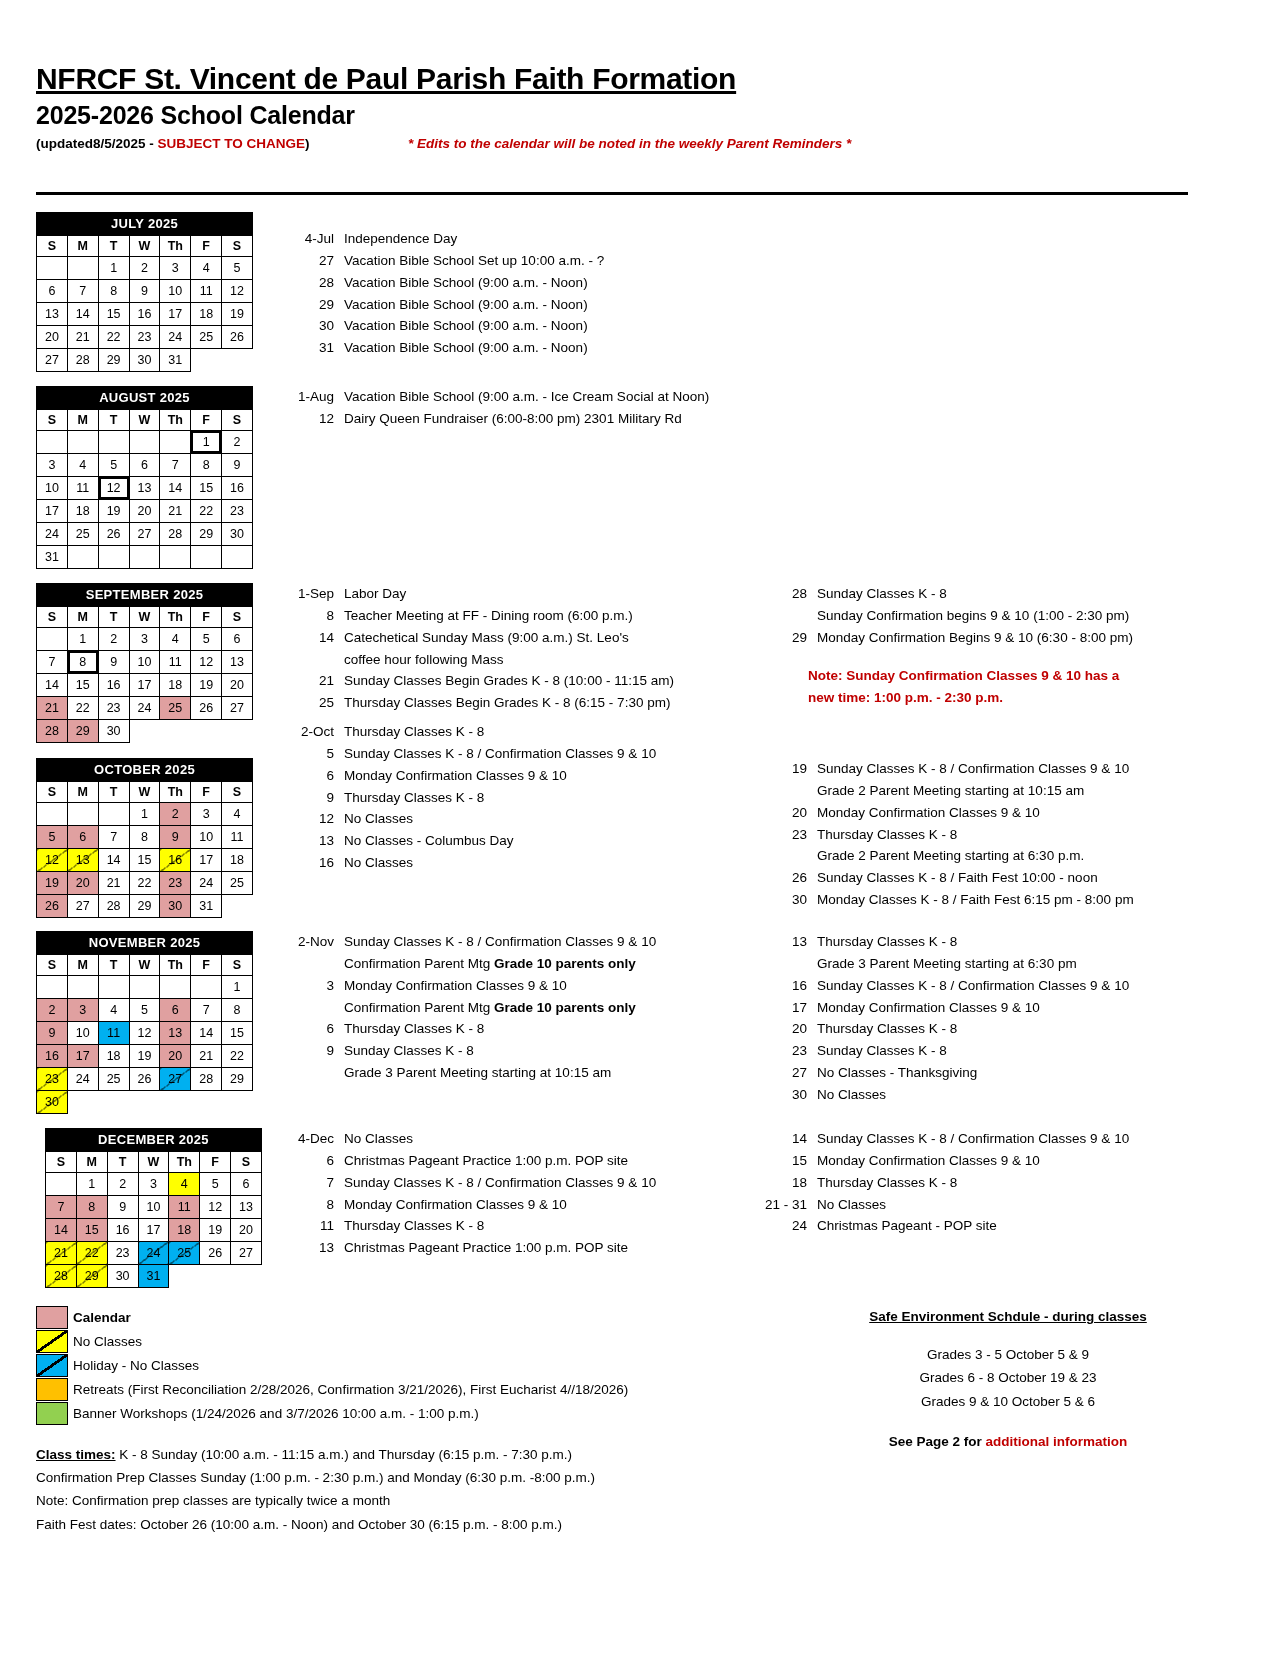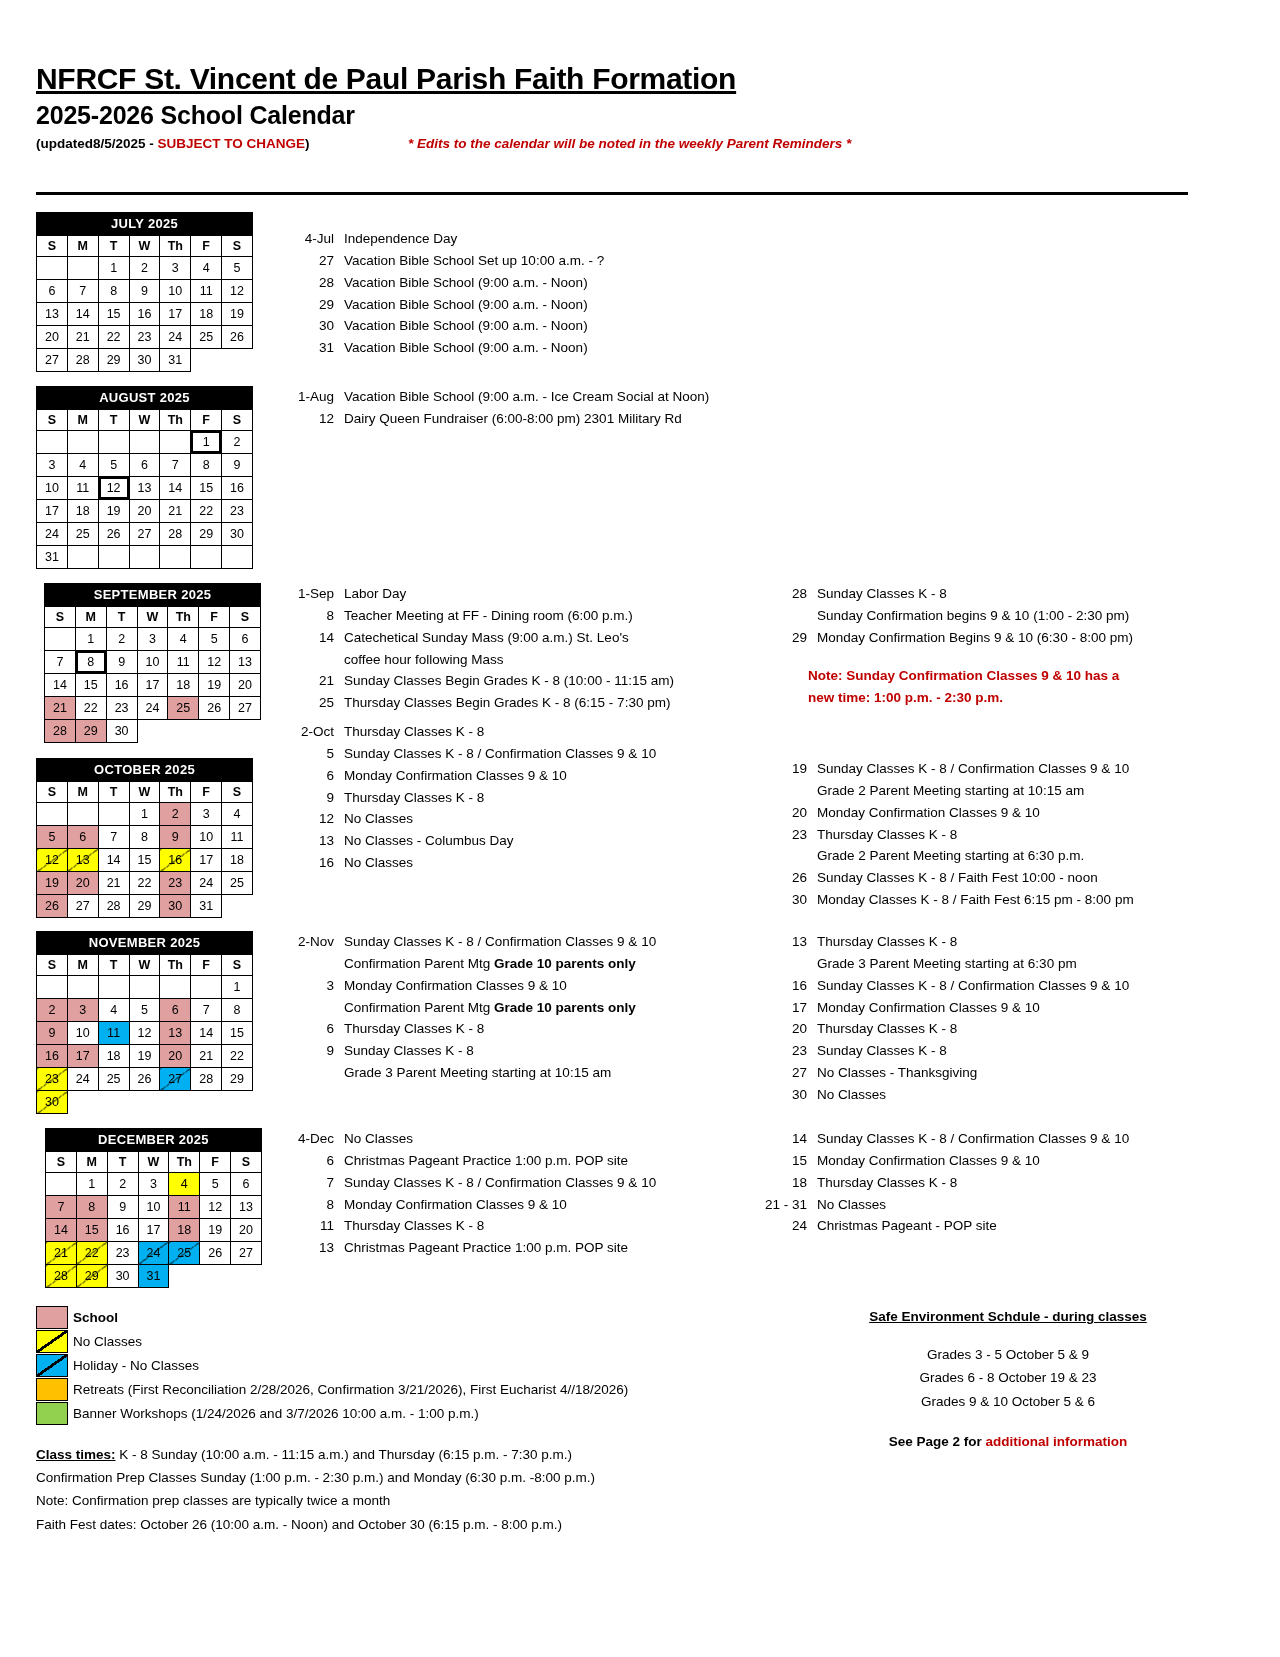--- a/index.html
+++ b/index.html
@@ -316,21 +316,21 @@
           <td class="day ">31</td>
           <td class="empty"></td>
           <td class="empty"></td>
           <td class="empty"></td>
           <td class="empty"></td>
           <td class="empty"></td>
           <td class="empty"></td>
         </tr>
       </tbody>
     </table>
-  <table class="cal" id="cal-2" style="left:44px; top:583px;padding-left:8px;">
+  <table class="cal" id="cal-2" style="left:36px; top:583px;padding-left:8px;">
       <tbody>
         <tr>
           <td class="month-title" colspan="7">SEPTEMBER 2025</td>
         </tr>
         <tr>
           <th class="dow">S</th>
           <th class="dow">M</th>
           <th class="dow">T</th>
           <th class="dow">W</th>
           <th class="dow">Th</th>
@@ -830,21 +830,21 @@
       </div>
       <div class="ev-row">
         <div class="ev-date">24</div>
         <div class="ev-text">Christmas Pageant - POP site</div>
       </div>
     </div>
 
   <div class="legend" id="legend">
       <div class="legend-row">
         <div class="swatch" style="background:#e0a0a0;"></div>
-        <div class="legend-label">School</div>
+        <div class="legend-label">Calendar</div>
       </div>
       <div class="legend-row">
         <div class="swatch" style="background:linear-gradient(to bottom right,#ffff00 0 46%,#000 46% 54%,#ffff00 54% 100%);"></div>
         <div class="legend-label normal">No Classes</div>
       </div>
       <div class="legend-row">
         <div class="swatch" style="background:linear-gradient(to bottom right,#00b0f0 0 46%,#000 46% 54%,#00b0f0 54% 100%);"></div>
         <div class="legend-label normal">Holiday - No Classes</div>
       </div>
       <div class="legend-row">

